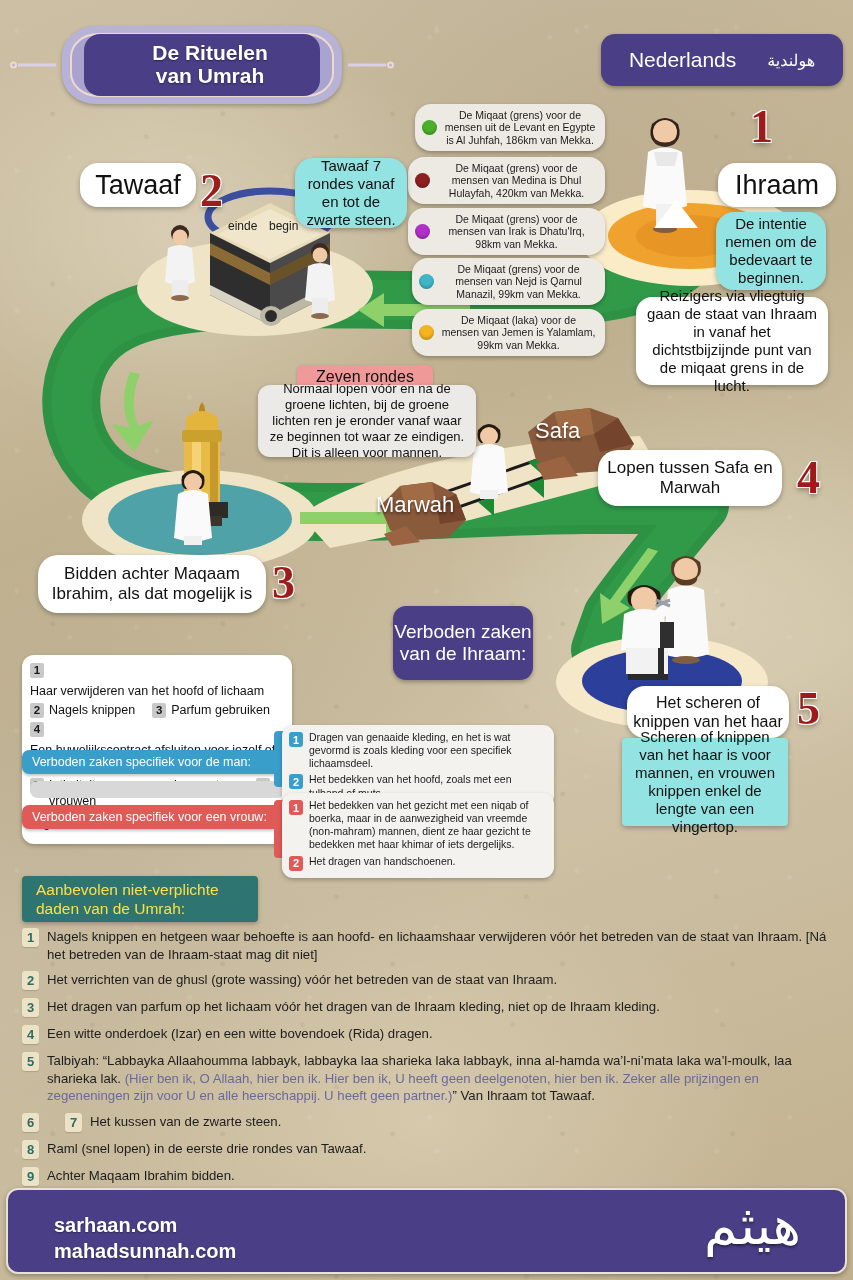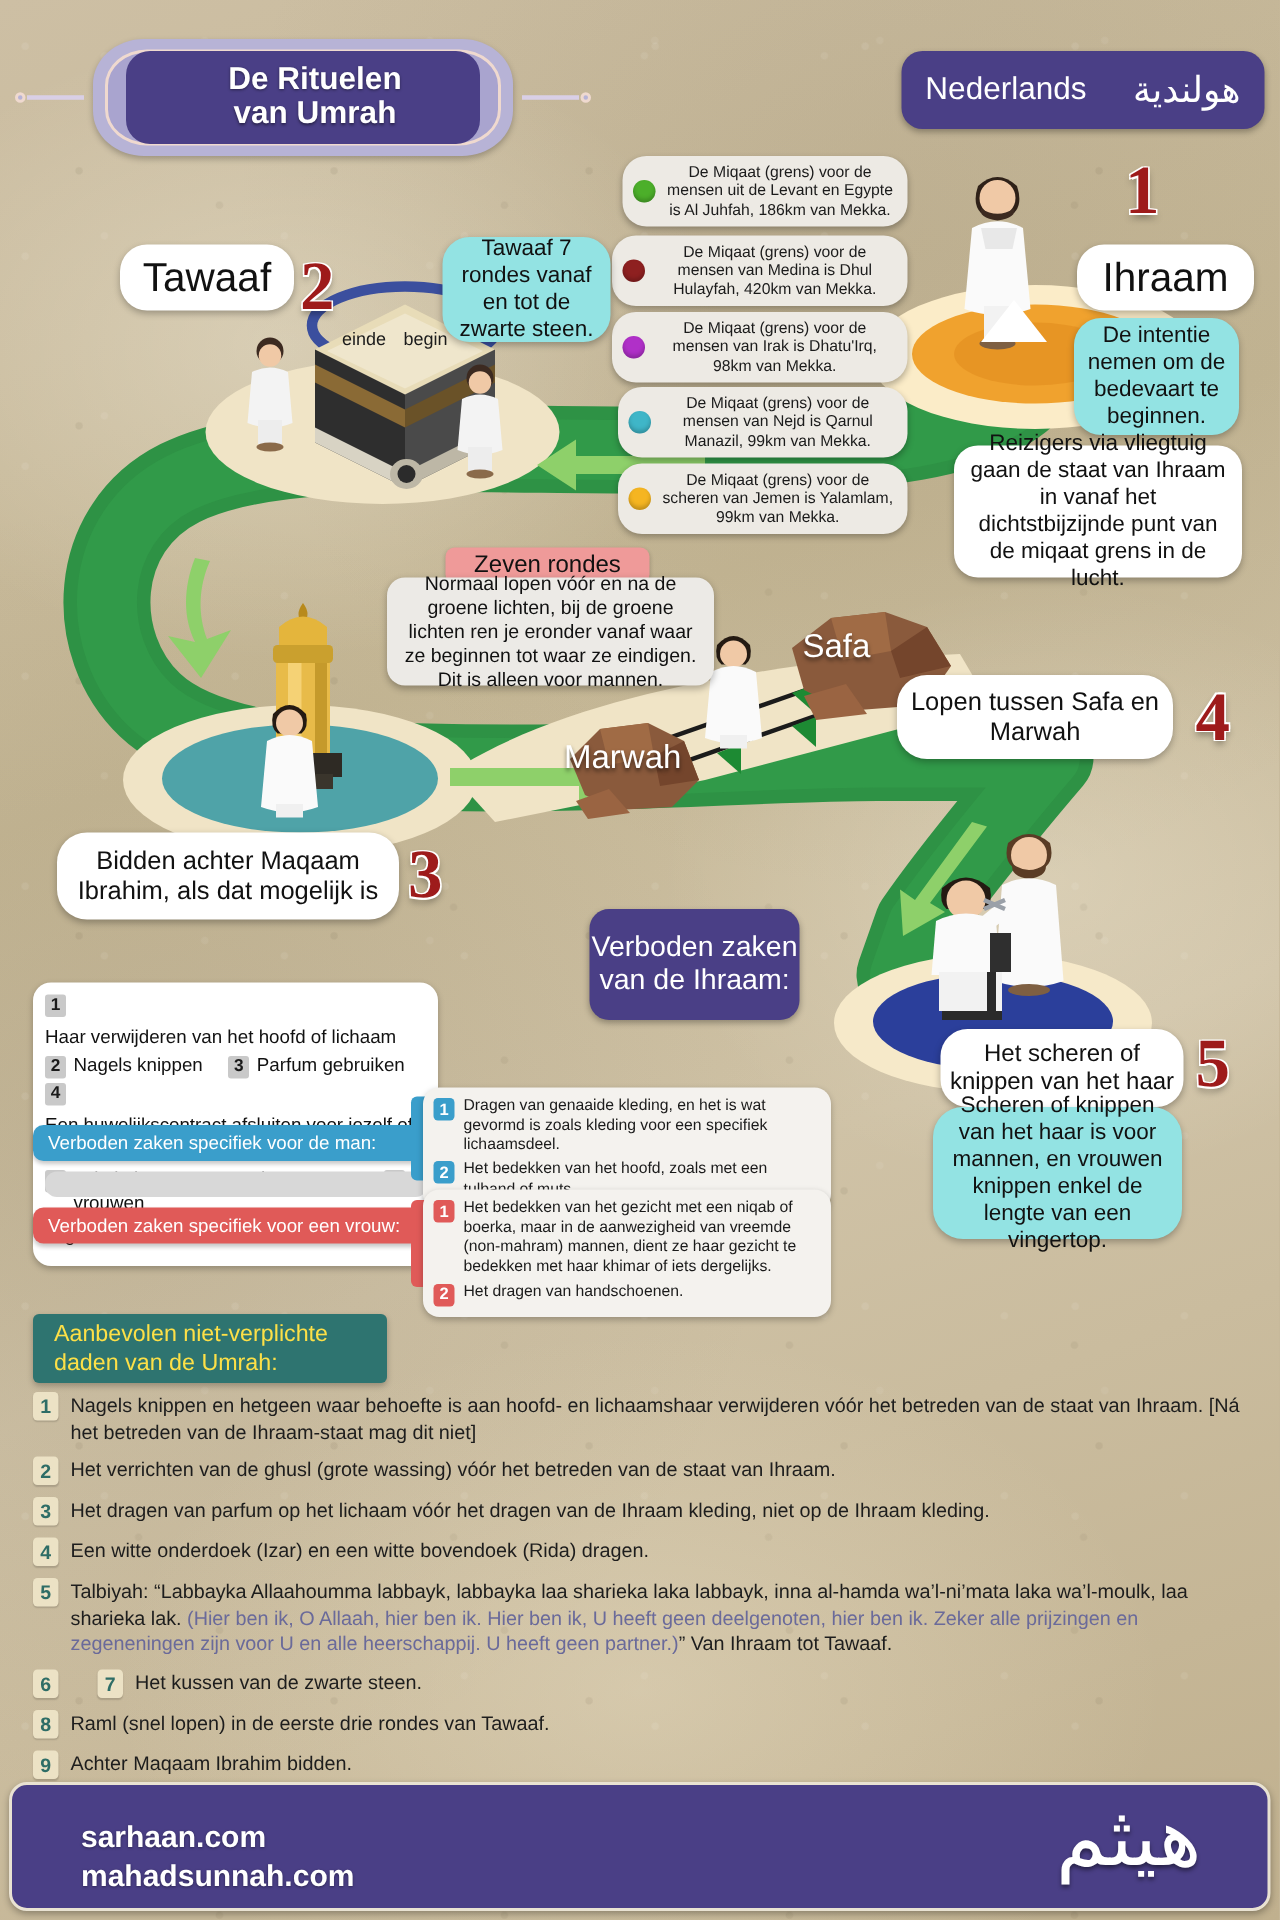--- a/index.html
+++ b/index.html
@@ -70,21 +70,21 @@
   .orn-line { height:3px; background:#d9cfe6; }
 
   
   #lang-chip {
     right: 10px; top: 34px; width: 242px; height: 52px;
     background:#4a3f86; border-radius: 14px;
     display:flex; align-items:center; justify-content:center; gap:14px;
     box-shadow:0 2px 4px rgba(0,0,0,.3);
   }
   #lang-chip span { color:#fff; font-size:21px; }
-  #lang-chip .ar { font-size:24px;margin-left:17px; }
+  #lang-chip .ar { font-size:16px;margin-left:17px; }
 
   
   #path-svg { left:0; top:0; width:853px; height:1280px; pointer-events:none; }
 
   
   .bubble {
     background:#fff; border-radius:18px;
     box-shadow:0 2px 5px rgba(0,0,0,.28);
     display:flex; align-items:center; justify-content:center;
     text-align:center;
@@ -386,21 +386,21 @@
   <div class="abs miqaat" style="left:408px; top:208px; width:197px;">
     <span class="dot" style="background:#b030c8"></span>
     <span class="txt">De Miqaat (grens) voor de mensen van Irak is Dhatu'Irq, 98km van Mekka.</span>
   </div>
   <div class="abs miqaat" style="left:412px; top:258px; width:193px;">
     <span class="dot" style="background:#3fb6c8"></span>
     <span class="txt">De Miqaat (grens) voor de mensen van Nejd is Qarnul Manazil, 99km van Mekka.</span>
   </div>
   <div class="abs miqaat" style="left:412px; top:309px; width:193px;">
     <span class="dot" style="background:#f5b521"></span>
-    <span class="txt">De Miqaat (grens) voor de scheren van Jemen is Yalamlam, 99km van Mekka.</span>
+    <span class="txt">De Miqaat (laka) voor de mensen van Jemen is Yalamlam, 99km van Mekka.</span>
   </div>
 
   <div class="abs stepnum" style="left:750px; top:104px;">1</div>
   <div class="abs bubble label-big" style="left:718px; top:163px; width:118px; height:44px;">Ihraam</div>
   <div class="abs bubble cyan label-mid" style="left:716px; top:212px; width:110px; height:78px; padding:4px 8px;">De intentie nemen om de bedevaart te beginnen.</div>
   <div class="abs bubble label-mid" style="left:636px; top:297px; width:192px; height:88px; padding:5px 10px; border-radius:16px;">Reizigers via vliegtuig gaan de staat van Ihraam in vanaf het dichtstbijzijnde punt van de miqaat grens in de lucht.</div>
 
   <div class="abs bubble label-big" style="left:80px; top:163px; width:116px; height:44px;">Tawaaf</div>
   <div class="abs stepnum" style="left:200px; top:168px;">2</div>
   <div class="abs bubble cyan label-mid" style="left:295px; top:158px; width:112px; height:70px; padding:4px 8px;">Tawaaf 7 rondes vanaf en tot de zwarte steen.</div>
@@ -416,21 +416,21 @@
   <div class="abs" style="left:376px; top:492px; font-size:22px; color:#fff; text-shadow:0 2px 3px rgba(0,0,0,.55);">Marwah</div>
 
   <div class="abs bubble label-mid" style="left:598px; top:450px; width:184px; height:56px; font-size:17px; border-radius:20px;">Lopen tussen Safa en Marwah</div>
   <div class="abs stepnum" style="left:797px; top:455px;">4</div>
 
   <div class="abs bubble label-mid" style="left:38px; top:555px; width:228px; height:58px; font-size:17px; border-radius:20px;">Bidden achter Maqaam Ibrahim, als dat mogelijk is</div>
   <div class="abs stepnum" style="left:272px; top:560px;">3</div>
 
   <div class="abs bubble label-mid" style="left:627px; top:686px; width:162px; height:52px; font-size:16px; border-radius:18px;">Het scheren of knippen van het haar</div>
   <div class="abs stepnum" style="left:797px; top:686px;">5</div>
-  <div class="abs bubble cyan label-mid" style="left:622px; top:738px; width:166px; height:88px; padding:4px 8px; border-radius:20px;">Scheren of knippen van het haar is voor mannen, en vrouwen knippen enkel de lengte van een vingertop.</div>
+  <div class="abs bubble cyan label-mid" style="left:622px; top:738px; width:166px; height:88px; padding:4px 8px; border-radius:4px;">Scheren of knippen van het haar is voor mannen, en vrouwen knippen enkel de lengte van een vingertop.</div>
 
   <div class="abs" id="forbidden-title">
     <span>Verboden zaken van de Ihraam:</span>
   </div>
 
   <div class="abs" id="forbidden-list">
     <div class="row">
       <span class="numbox">1</span>
       <span>Haar verwijderen van het hoofd of lichaam</span>
     </div>

